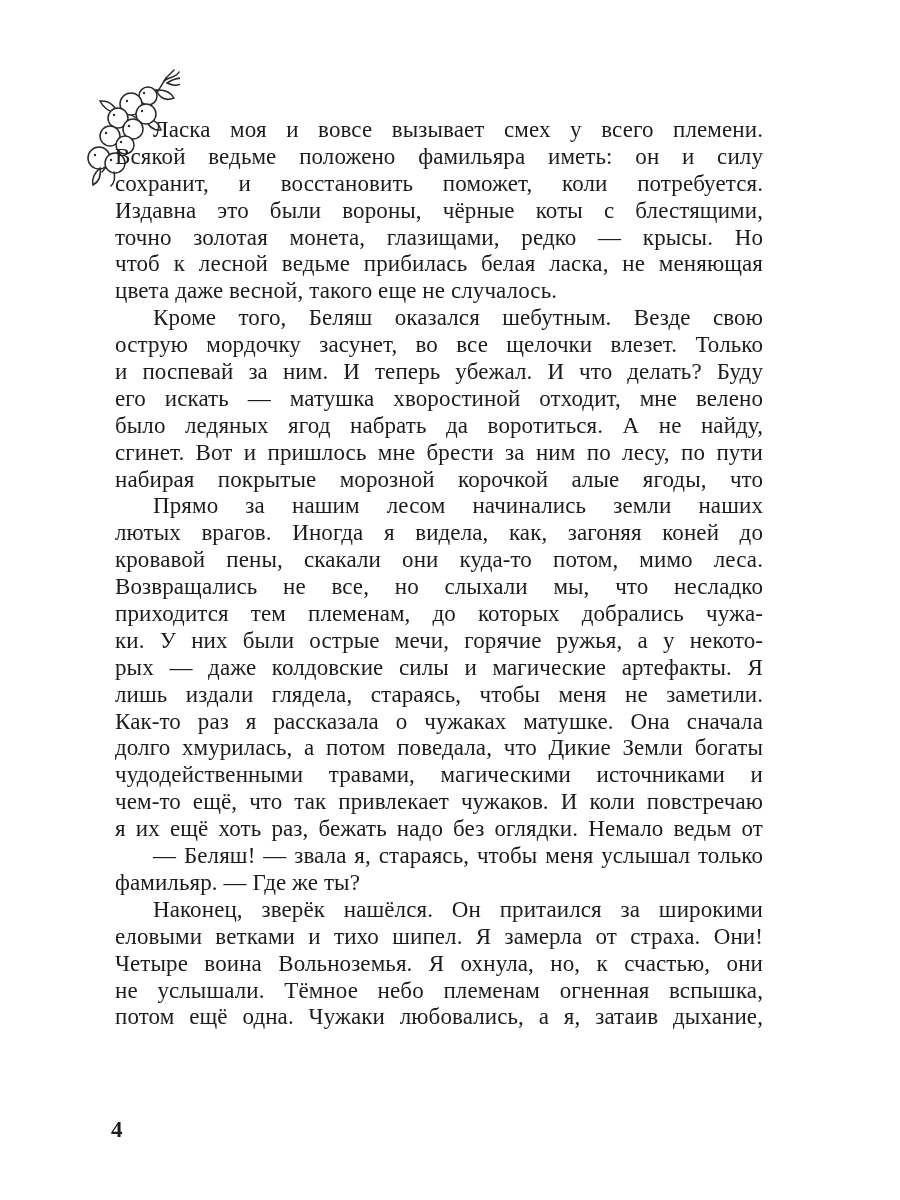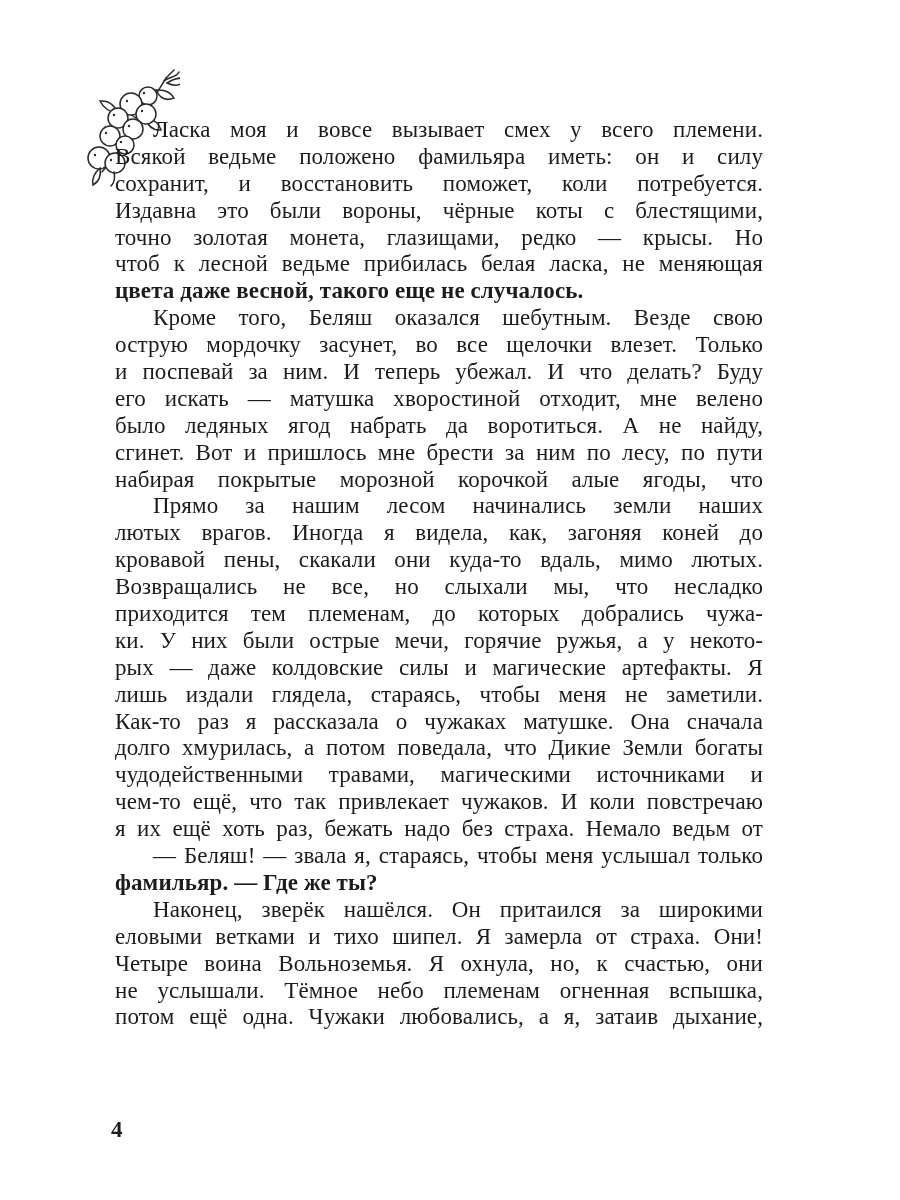--- a/index.html
+++ b/index.html
@@ -27,21 +27,21 @@
     font-size: 23px;
     line-height: 26.9px;
   }
   .line {
     height: 26.9px;
     text-align: justify;
     text-align-last: justify;
     letter-spacing: 0.1px;
   }
   .line.indent { text-indent: 38px; }
-  .line.last { text-align-last: left; font-weight: bold; }
+  .line.last { text-align-last: left; }
   .page-number {
     position: absolute;
     left: 111px;
     top: 1115px;
     font-size: 23px;
     font-weight: 600;
     line-height: 30px;
   }
 </style>
 </head>
@@ -101,31 +101,31 @@
       <div class="line last">цвета даже весной, такого еще не случалось.</div>
       <div class="line indent">Кроме того, Беляш оказался шебутным. Везде свою</div>
       <div class="line">острую мордочку засунет, во все щелочки влезет. Только</div>
       <div class="line">и поспевай за ним. И теперь убежал. И что делать? Буду</div>
       <div class="line">его искать — матушка хворостиной отходит, мне велено</div>
       <div class="line">было ледяных ягод набрать да воротиться. А не найду,</div>
       <div class="line">сгинет. Вот и пришлось мне брести за ним по лесу, по пути</div>
       <div class="line">набирая покрытые морозной корочкой алые ягоды, что</div>
       <div class="line indent">Прямо за нашим лесом начинались земли наших</div>
       <div class="line">лютых врагов. Иногда я видела, как, загоняя коней до</div>
-      <div class="line">кровавой пены, скакали они куда-то вдаль, мимо лютых.</div>
+      <div class="line">кровавой пены, скакали они куда-то потом, мимо леса.</div>
       <div class="line">Возвращались не все, но слыхали мы, что несладко</div>
       <div class="line">приходится тем племенам, до которых добрались чужа-</div>
       <div class="line">ки. У них были острые мечи, горячие ружья, а у некото-</div>
       <div class="line">рых — даже колдовские силы и магические артефакты. Я</div>
       <div class="line">лишь издали глядела, стараясь, чтобы меня не заметили.</div>
       <div class="line">Как-то раз я рассказала о чужаках матушке. Она сначала</div>
       <div class="line">долго хмурилась, а потом поведала, что Дикие Земли богаты</div>
       <div class="line">чудодейственными травами, магическими источниками и</div>
       <div class="line">чем-то ещё, что так привлекает чужаков. И коли повстречаю</div>
-      <div class="line">я их ещё хоть раз, бежать надо без страха. Немало ведьм от</div>
+      <div class="line">я их ещё хоть раз, бежать надо без оглядки. Немало ведьм от</div>
       <div class="line indent">— Беляш! — звала я, стараясь, чтобы меня услышал только</div>
       <div class="line last">фамильяр. — Где же ты?</div>
       <div class="line indent">Наконец, зверёк нашёлся. Он притаился за широкими</div>
       <div class="line">еловыми ветками и тихо шипел. Я замерла от страха. Они!</div>
       <div class="line">Четыре воина Вольноземья. Я охнула, но, к счастью, они</div>
       <div class="line">не услышали. Тёмное небо племенам огненная вспышка,</div>
       <div class="line">потом ещё одна. Чужаки любовались, а я, затаив дыхание,</div>
     </div>
 
   <div class="page-number">4</div>

